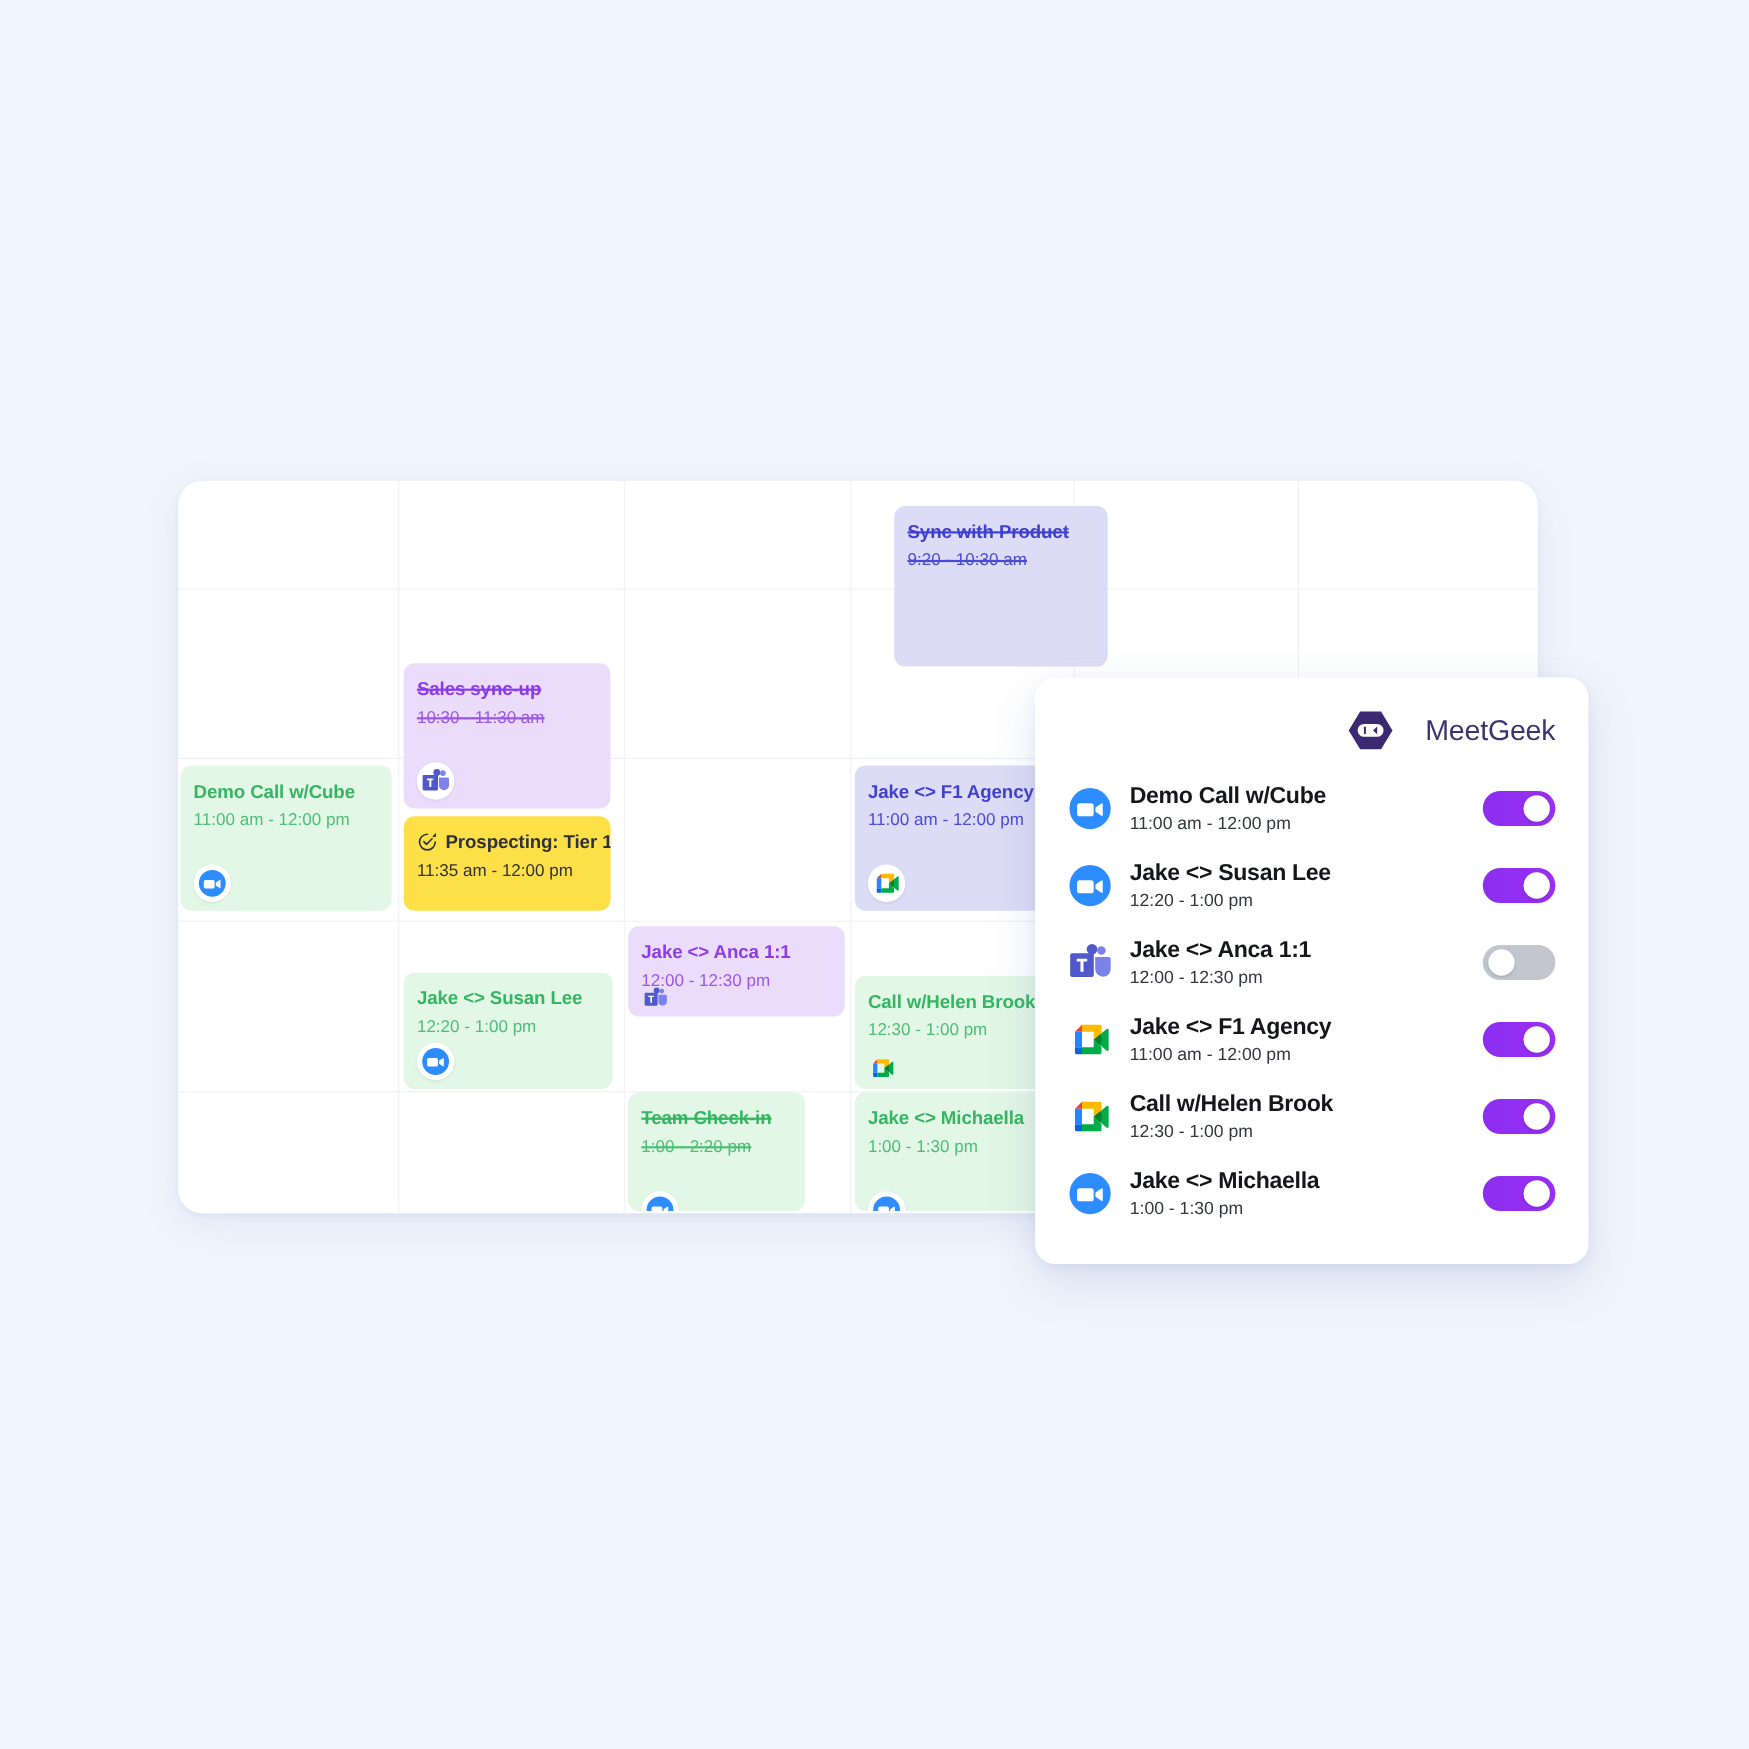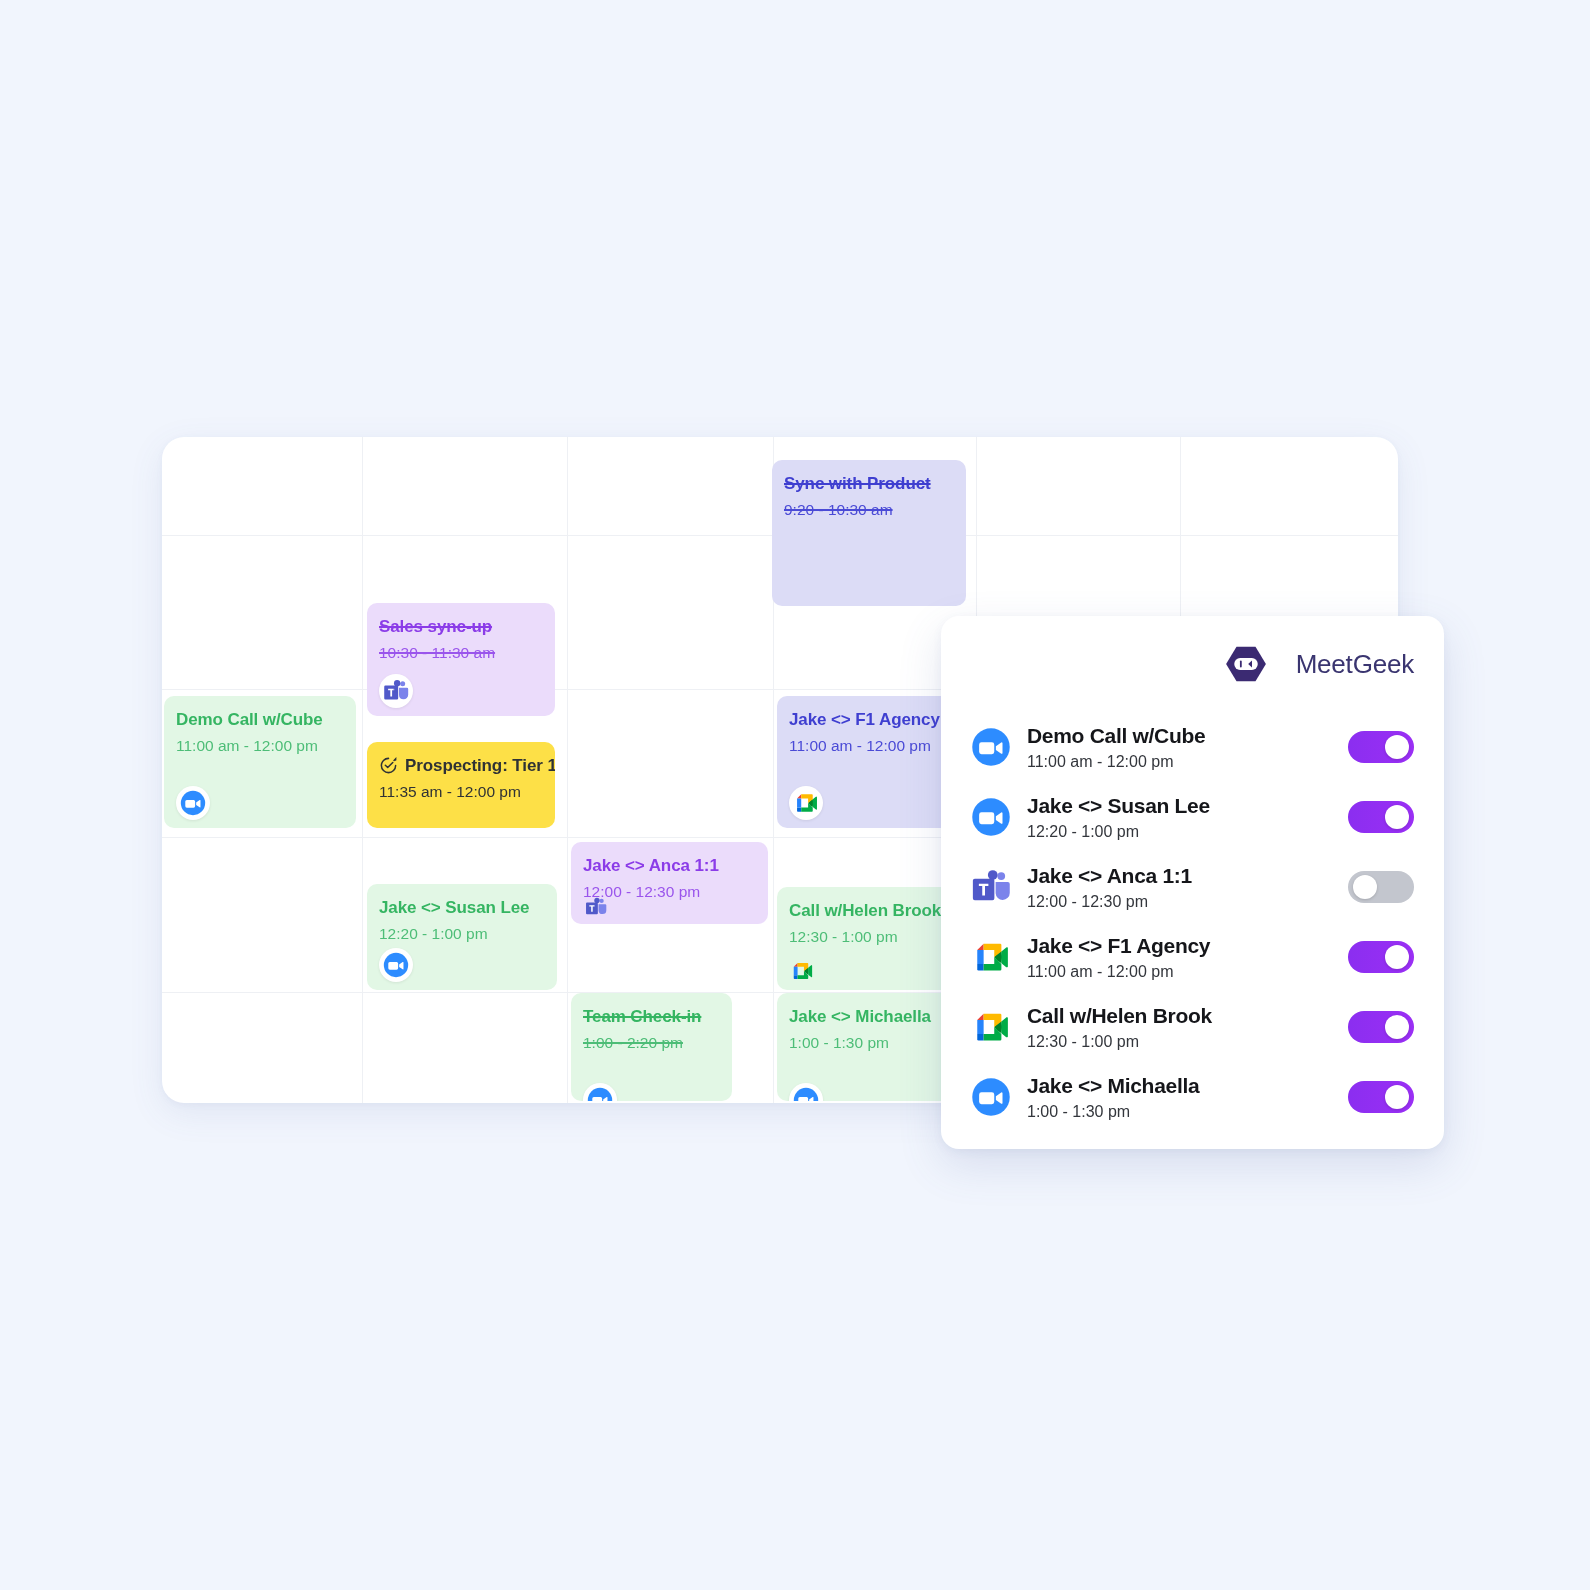--- a/index.html
+++ b/index.html
@@ -69,21 +69,21 @@
     position: absolute;
     left: 941px; top: 616px;
     width: 503px; height: 533px;
     background: #ffffff;
     border-radius: 18px;
     box-shadow: 0 16px 44px rgba(80,100,160,0.16), 0 3px 10px rgba(80,100,160,0.07);
     padding: 26px 30px 10px 30px;
   }
   .brand {
     display: flex; align-items: center; justify-content: flex-end;
-    gap: 28px; height: 44px; margin-bottom: 26px;
+    gap: 28px; height: 44px; margin-bottom: 14px;
   }
   .brand .logo { width: 44px; height: 38px; display: block; }
   .brand .name {
     font-size: 26px; font-weight: 400; color: #3a3570; letter-spacing: -0.2px;
   }
 
   .mrow {
     display: flex; align-items: center;
     height: 70px; gap: 16px;
   }
@@ -126,26 +126,26 @@
       <div class="vline" style="left:405px"></div>
       <div class="vline" style="left:611px"></div>
       <div class="vline" style="left:814px"></div>
       <div class="vline" style="left:1018px"></div>
       <div class="hline" style="top:98px"></div>
       <div class="hline" style="top:252px"></div>
       <div class="hline" style="top:400px"></div>
       <div class="hline" style="top:555px"></div>
     </div>
 
-    <div class="ev indigo done" style="left:610px; top:23px; width:194px; height:146px;">
+    <div class="ev indigo done" style="left:651px; top:23px; width:194px; height:146px;">
       <div class="t">Sync with Product</div>
       <div class="s">9:20 - 10:30 am</div>
     </div>
 
-    <div class="ev purple done" style="left:205px; top:166px; width:188px; height:113px;">
+    <div class="ev purple done" style="left:205px; top:166px; width:188px; height:132px;">
       <div class="t">Sales sync-up</div>
       <div class="s">10:30 - 11:30 am</div>
       <span class="badge">
         <svg viewBox="0 0 32 32">
           <circle cx="24.2" cy="7.2" r="3.1" fill="#7b83eb"></circle>
           <circle cx="17.4" cy="6.4" r="3.9" fill="#5059c9"></circle>
           <path d="M19 12h10.4a1.6 1.6 0 0 1 1.6 1.6v7.1a5.6 5.6 0 0 1-5.6 5.6h-.1A5.6 5.6 0 0 1 19.7 21V12z" fill="#7b83eb"></path>
           <path d="M3 9.3h14.2a1.5 1.5 0 0 1 1.5 1.5v14.2a1.5 1.5 0 0 1-1.5 1.5H3a1.5 1.5 0 0 1-1.5-1.5V10.8A1.5 1.5 0 0 1 3 9.3z" fill="#5059c9"></path>
           <path d="M13.9 13.3H6.3v1.9h2.7v7.6h2.2v-7.6h2.7z" fill="#fff"></path>
           <path d="M12 12.6a5 5 0 0 0 5.4 5.3V12a1.6 1.6 0 0 0-.3 0z" fill="#4b53bc" opacity=".35"></path>

